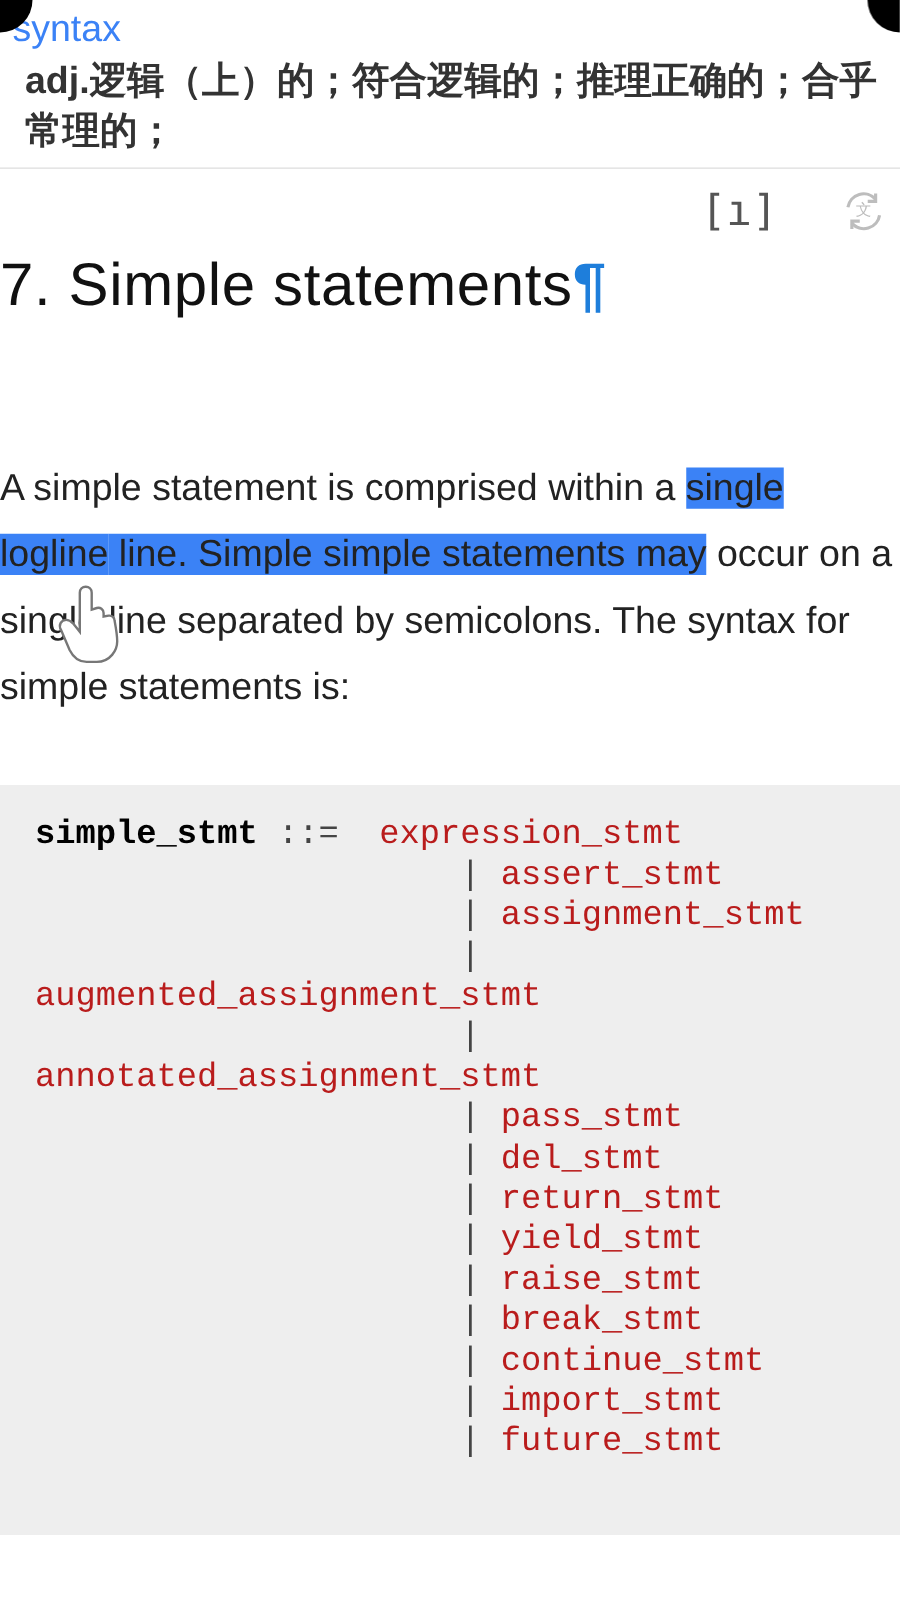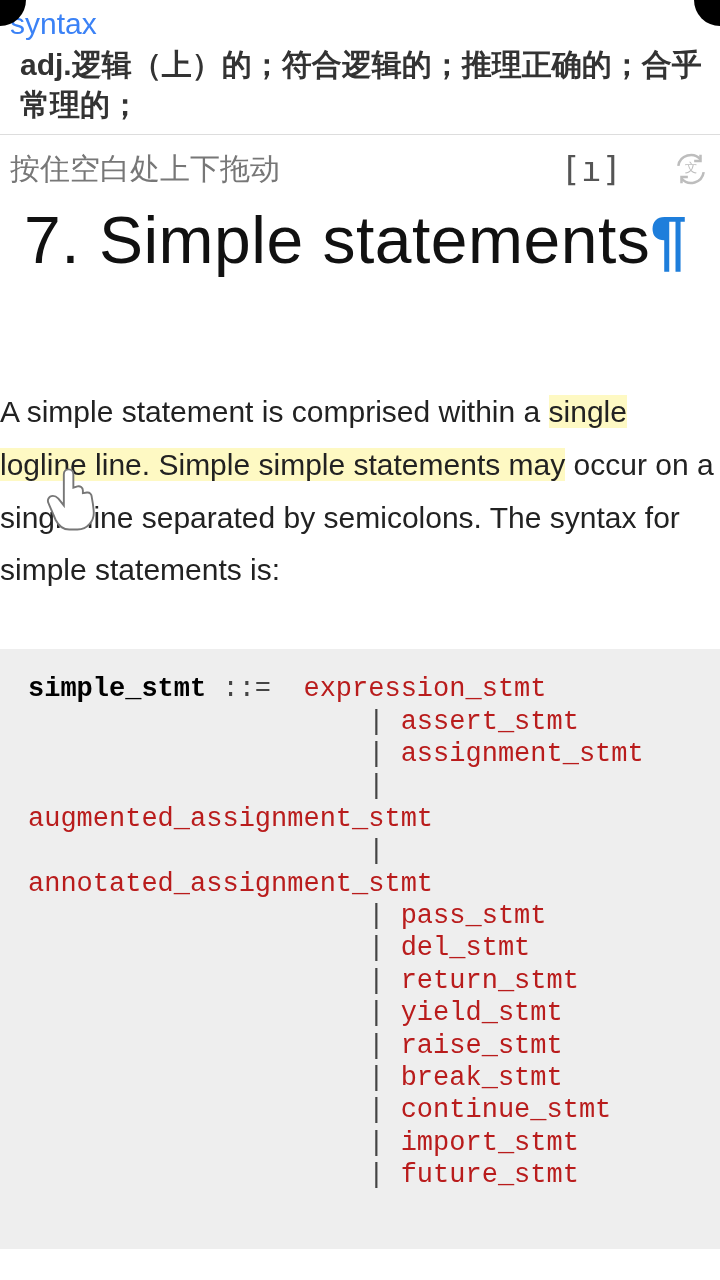--- a/index.html
+++ b/index.html
@@ -46,42 +46,41 @@
   }
   .hintbar .spacer { flex: 1; }
   .hintbar .icon {
     margin-left: 50px;
     display: inline-flex;
     align-items: center;
     justify-content: center;
   }
 
   h1.title {
-    font-size: 66px;
+    font-size: 48px;
     font-weight: 500;
     letter-spacing: 0.5px;
     color: #111;
     padding: 8px 0 0 0;
     line-height: 1.1;
-    margin-left: 24px;
   }
   .pilcrow {
     color: #1e7edb;
     font-weight: 700;
   }
 
   .para {
     font-size: 30px;
     line-height: 1.76;
     color: #222;
     margin-top: 110px;
     padding: 0 0 0 0;
   }
   .hl {
-    background: #fef9c3;
+    background: #3b82f6;
   }
 
   .hand-cursor {
     position: absolute;
     left: 44px;
     top: 466px;
     width: 56px;
     height: 68px;
     pointer-events: none;
   }
@@ -107,21 +106,20 @@
 <div class="top-corners"></div>
 
 <div class="dict">
   <div class="dict-row">
     <span class="dict-word">syntax</span>
     <span class="dict-def">adj.逻辑（上）的；符合逻辑的；推理正确的；合乎常理的；</span>
   </div>
 </div>
 
 <div class="hintbar">
-  <span>按住空白处上下拖动</span>
   <span class="spacer"></span>
   <span class="icon" style="color:#555;font-size:34px;font-family:monospace;">[ı]</span>
   <span class="icon">
     <svg width="38" height="38" viewBox="0 0 24 24" fill="none" stroke="#bdbdbd" stroke-width="1.6">
       <path d="M4 10a8 8 0 0 1 14-4"></path>
       <path d="M20 14a8 8 0 0 1-14 4"></path>
       <path d="M18 3v4h-4"></path>
       <path d="M6 21v-4h4"></path>
       <text x="8" y="14" font-size="8" fill="#bdbdbd" stroke="none">文</text>
     </svg>

